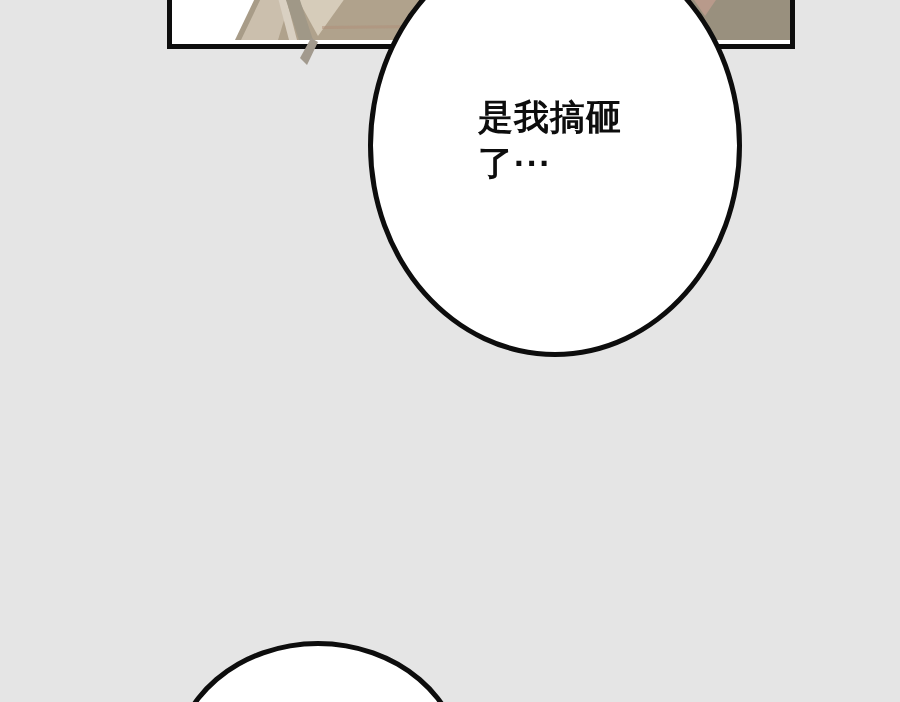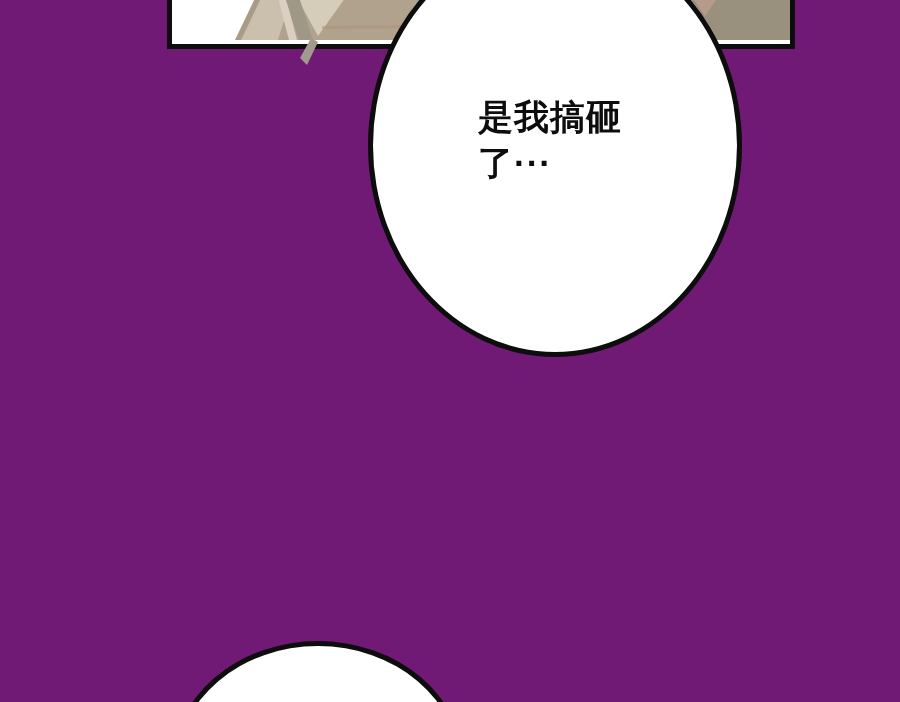--- a/index.html
+++ b/index.html
@@ -1,20 +1,20 @@
 <!DOCTYPE html>
 <html><head>
 <meta charset="utf-8">
 <style>
   html, body { margin: 0; padding: 0; background: #ffffff; }
   .stage {
     position: relative;
     width: 900px;
     height: 702px;
-    background: #701a75;
+    background: #e5e5e5;
     overflow: hidden;
     font-family: "Liberation Sans", "DejaVu Sans", sans-serif;
   }
 
   
   .panel {
     position: absolute;
     left: 167px;
     top: -6px;
     width: 628px;

